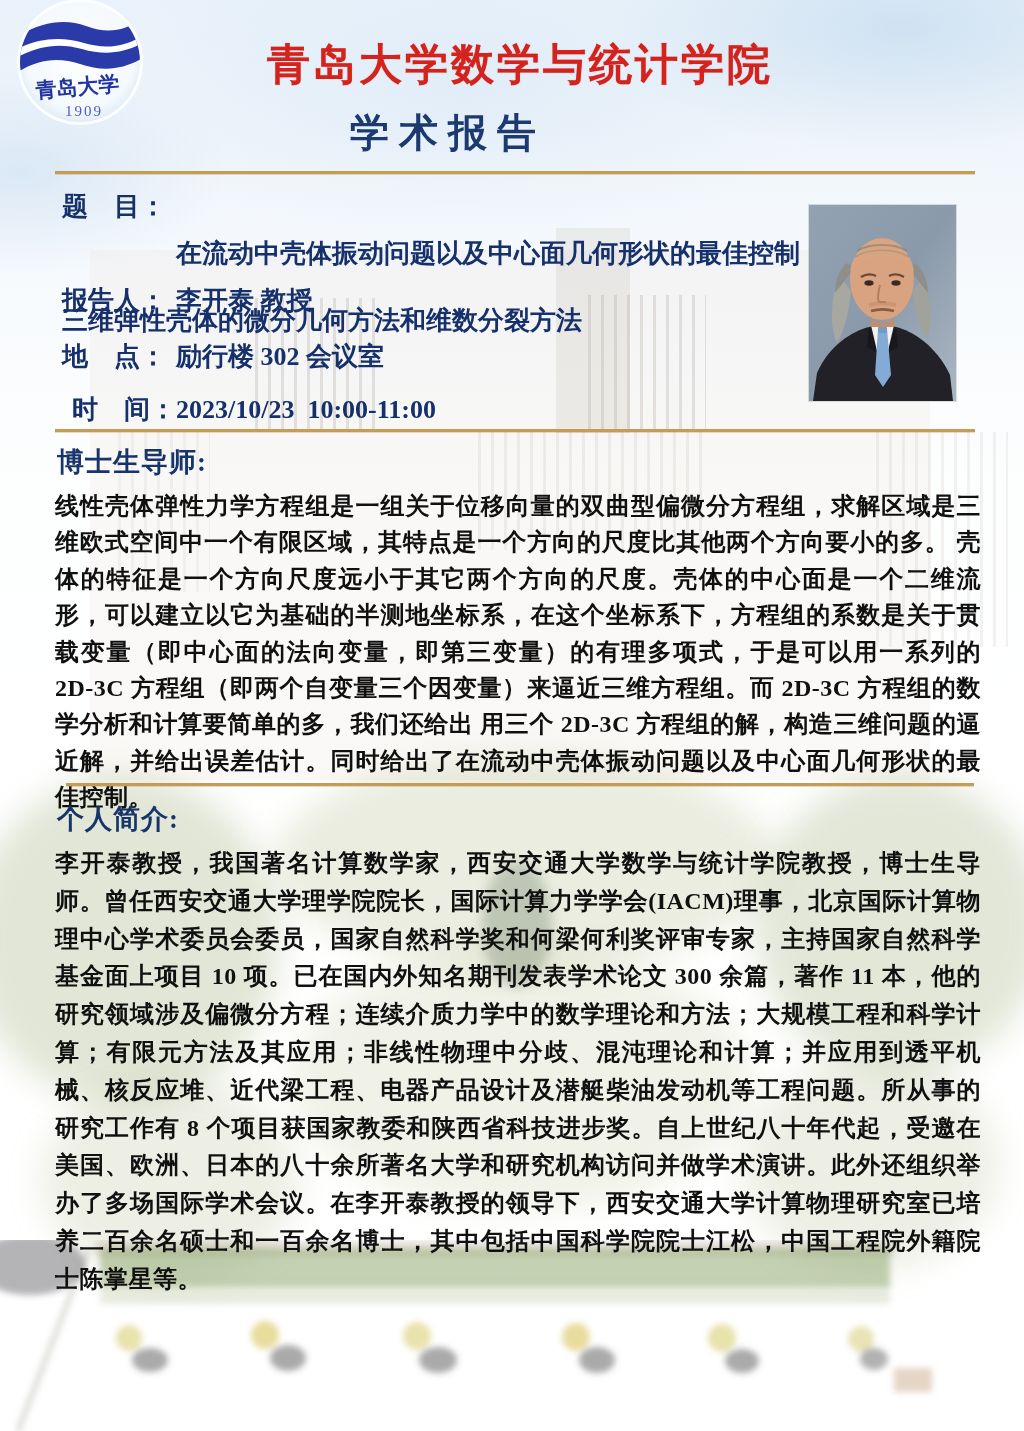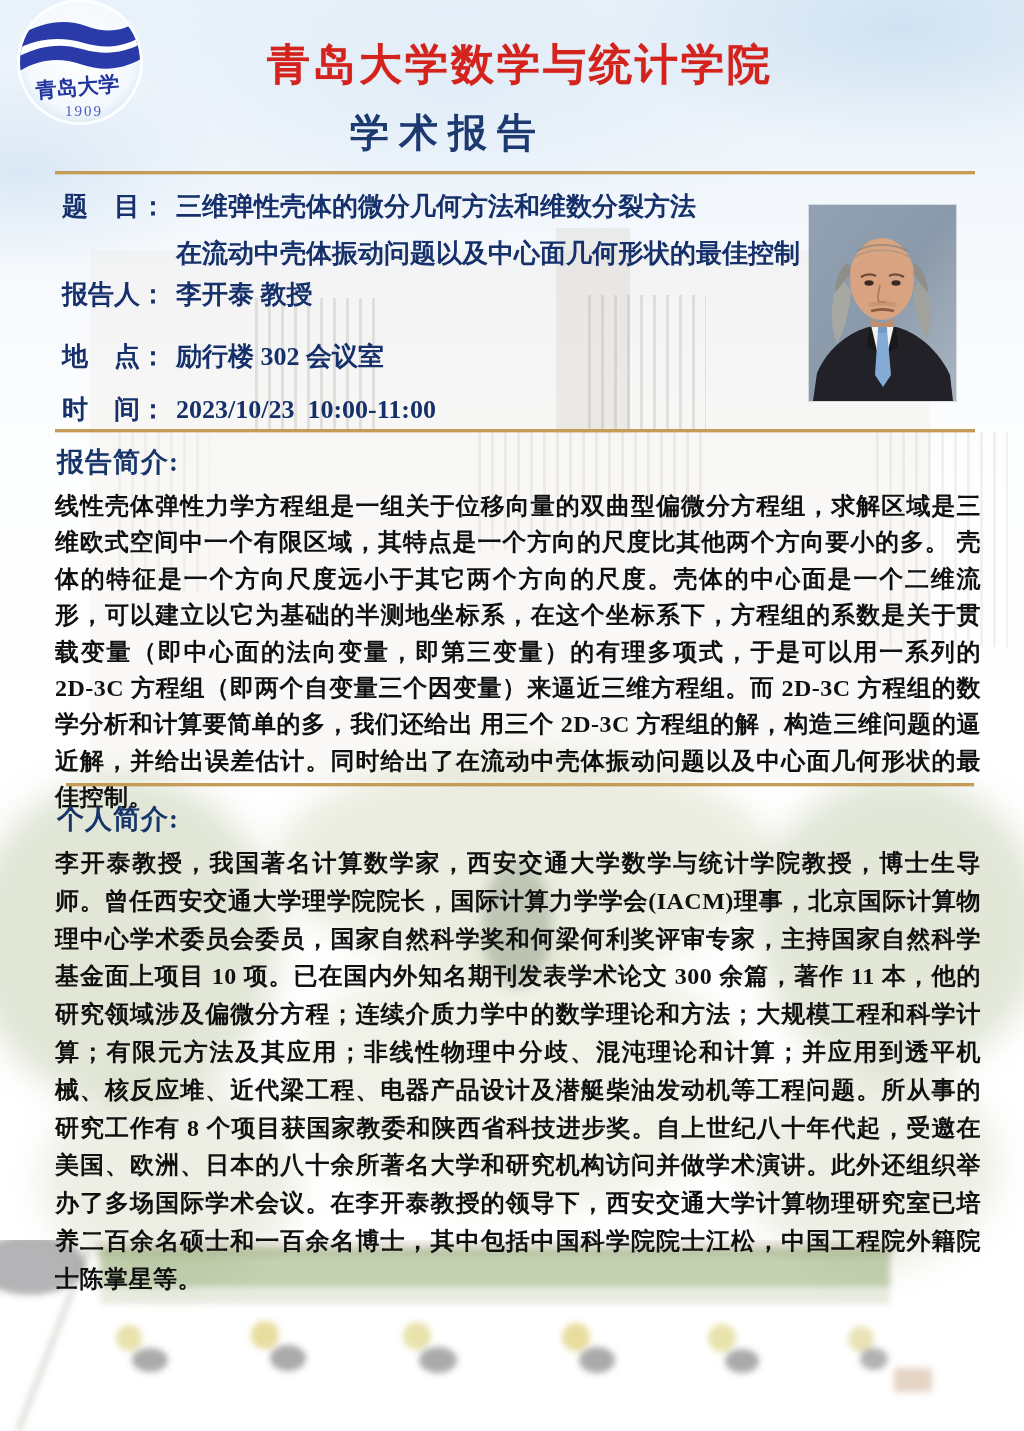--- a/index.html
+++ b/index.html
@@ -50,25 +50,25 @@
     font-size:39px;font-weight:bold;color:#1c3a70;letter-spacing:10px;}
   .gold-line{position:absolute;height:0;border-top:3px solid #c59c55;border-bottom:1px solid rgba(197,156,85,.35);}
   .line1{left:55px;top:171px;width:920px;}
   .line2{left:55px;top:429px;width:920px;}
   .line3{left:66px;top:783px;width:908px;}
 
   
   .info-row{position:absolute;left:62px;display:flex;white-space:pre-wrap;
     font-size:26px;font-weight:bold;color:#15306b;line-height:34px;}
   .info-label{display:inline-block;width:114px;flex:0 0 114px;}
-  .r1{top:190px;}
+  .r1{top:190px;flex-direction:column;}
   .r2{top:237px;padding-left:114px;justify-content:center;}
-  .r3{top:278px;align-items:center;}
+  .r3{top:284px;align-items:center;}
   .r4{top:340px;}
-  .r5{top:393px;}
+  .r5{top:393px;text-align:right;}
 
   
   #portrait{position:absolute;left:809px;top:205px;width:147px;height:196px;
     box-shadow:0 0 0 1px rgba(120,130,140,.25);}
 
   
   .section-heading{position:absolute;left:57px;font-size:27px;font-weight:bold;
     color:#17356a;letter-spacing:1px;}
   .h-abstract{top:444px;}
   .h-bio{top:801px;}
@@ -209,21 +209,21 @@
 
     <path d="M62,120 L73,120 L85,120 L79,146 L68,146 Z" fill="#f1f1ee"></path>
     <path d="M69,124 L78,124 L82,170 L74,182 L66,170 Z" fill="#83abd5"></path>
     <rect x="69" y="121" width="9" height="7" rx="2" fill="#6f9cc9"></rect>
 
     <path d="M62,112 C68,120 79,120 85,112 L85,122 L62,122 Z" fill="#c28e6c"></path>
   </svg>
 
   <div class="gold-line line2"></div>
 
-  <div class="section-heading h-abstract">报告简介:</div>
+  <div class="section-heading h-abstract">博士生导师:</div>
   <div class="body-text t-abstract">线性壳体弹性力学方程组是一组关于位移向量的双曲型偏微分方程组，求解区域是三维欧式空间中一个有限区域，其特点是一个方向的尺度比其他两个方向要小的多。 壳体的特征是一个方向尺度远小于其它两个方向的尺度。壳体的中心面是一个二维流形，可以建立以它为基础的半测地坐标系，在这个坐标系下，方程组的系数是关于贯载变量（即中心面的法向变量，即第三变量）的有理多项式，于是可以用一系列的 2D-3C 方程组（即两个自变量三个因变量）来逼近三维方程组。而 2D-3C 方程组的数学分析和计算要简单的多，我们还给出 用三个 2D-3C 方程组的解，构造三维问题的逼近解，并给出误差估计。同时给出了在流动中壳体振动问题以及中心面几何形状的最佳控制。</div>
 
   <div class="gold-line line3"></div>
 
   <div class="section-heading h-bio">个人简介:</div>
   <div class="body-text t-bio">李开泰教授，我国著名计算数学家，西安交通大学数学与统计学院教授，博士生导师。曾任西安交通大学理学院院长，国际计算力学学会(IACM)理事，北京国际计算物理中心学术委员会委员，国家自然科学奖和何梁何利奖评审专家，主持国家自然科学基金面上项目 10 项。已在国内外知名期刊发表学术论文 300 余篇，著作 11 本，他的研究领域涉及偏微分方程；连续介质力学中的数学理论和方法；大规模工程和科学计算；有限元方法及其应用；非线性物理中分歧、混沌理论和计算；并应用到透平机械、核反应堆、近代梁工程、电器产品设计及潜艇柴油发动机等工程问题。所从事的研究工作有 8 个项目获国家教委和陕西省科技进步奖。自上世纪八十年代起，受邀在美国、欧洲、日本的八十余所著名大学和研究机构访问并做学术演讲。此外还组织举办了多场国际学术会议。在李开泰教授的领导下，西安交通大学计算物理研究室已培养二百余名硕士和一百余名博士，其中包括中国科学院院士江松，中国工程院外籍院士陈掌星等。</div>
 
 </div>
 
 </body></html>

